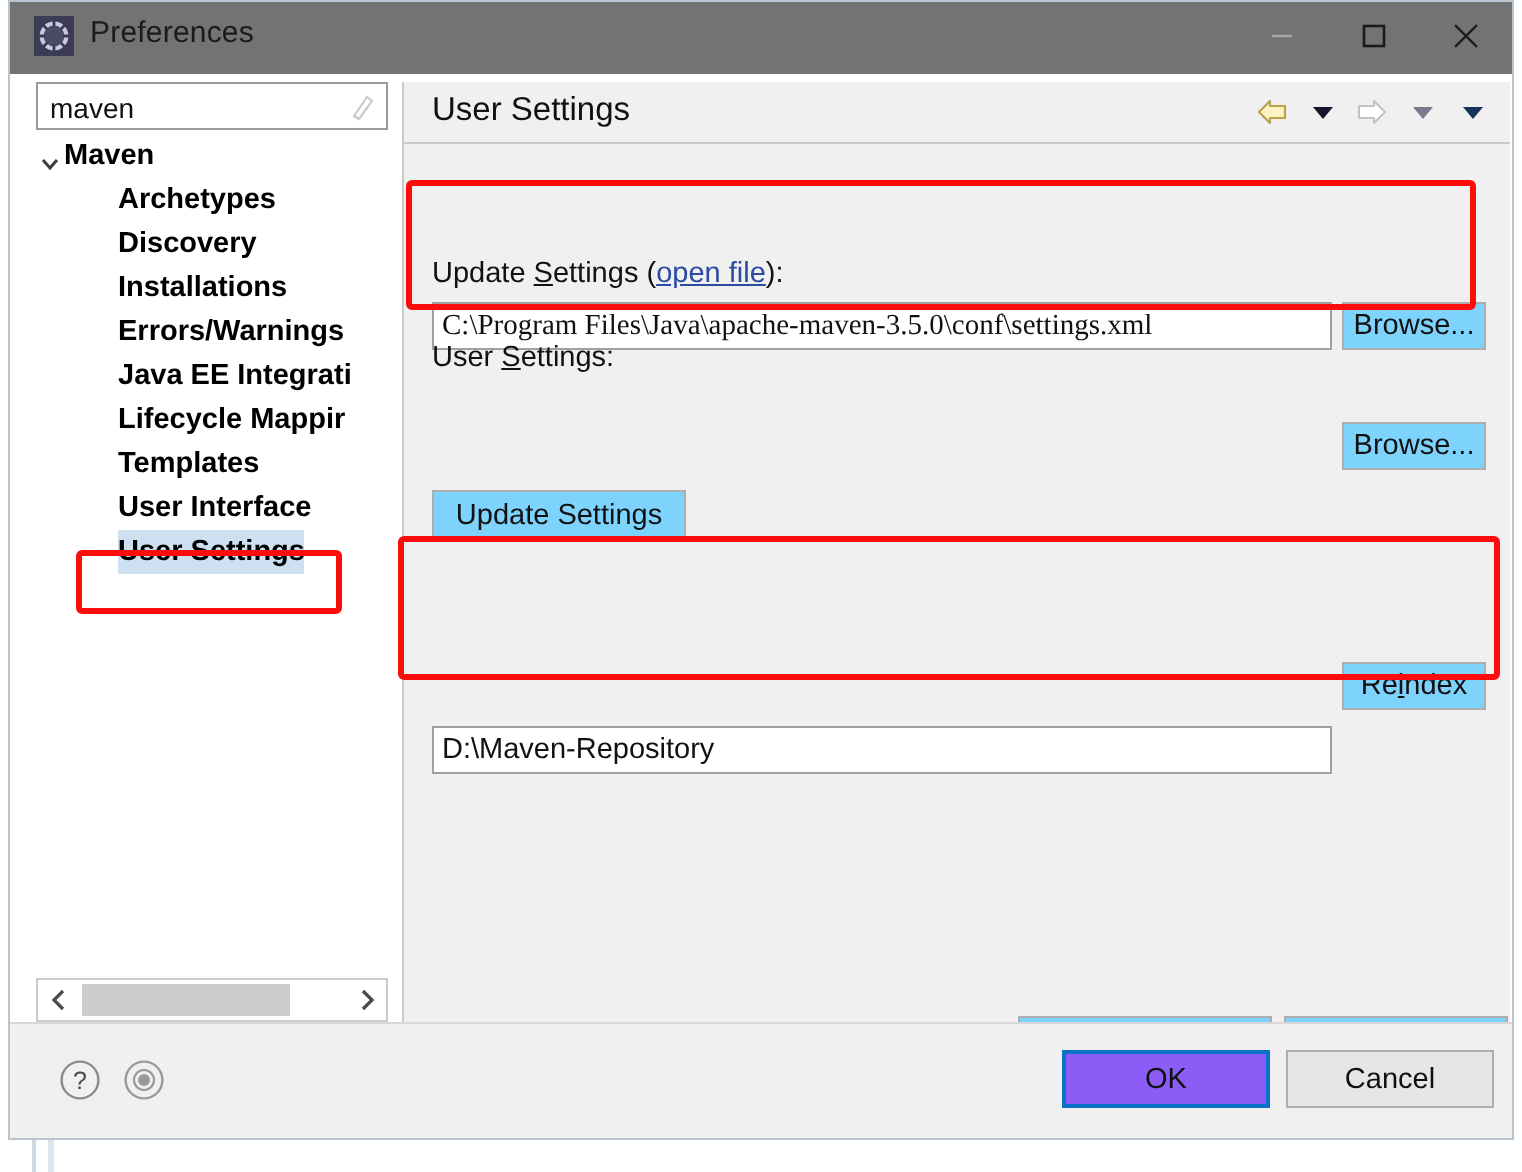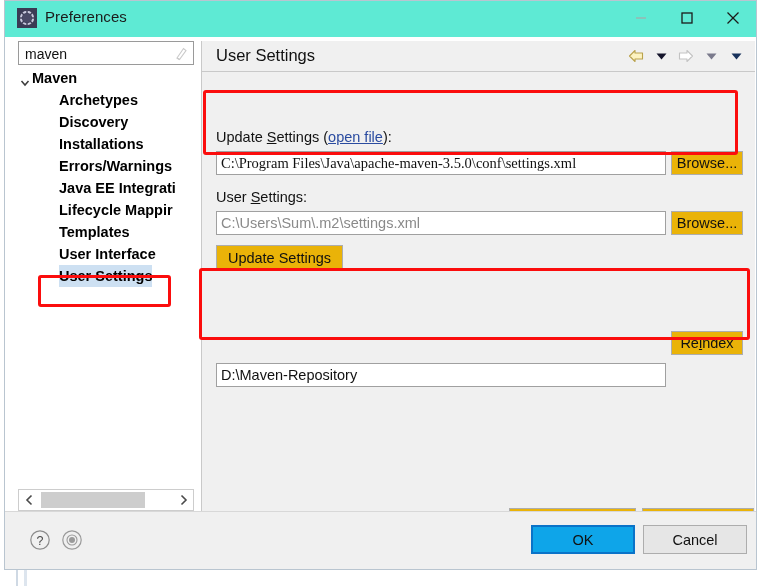--- a/index.html
+++ b/index.html
@@ -28,21 +28,21 @@
     background: #cfd9e4;
   }
   #backdrop-line2 {
     position:absolute; left: 24px; top: 570px; width: 3px; height: 16px;
     background: #dde5ee;
   }
 
   
   #titlebar {
     position: absolute; left:0; top:0; right:0; height: 36px;
-    background: #5eead4;
+    background: #737373;
   }
   #title-icon {
     position: absolute; left: 12px; top: 7px;
     width: 20px; height: 20px;
   }
   #title-text {
     position: absolute; left: 40px; top: 7px;
     font-size: 15px; color: #1b1b1b; letter-spacing: .1px;
   }
   .wbtn {
@@ -150,21 +150,21 @@
     border: 1px solid #a0a0a0; background: #ffffff;
     font-family: "Liberation Sans", sans-serif;
     font-size: 14.5px; color: #111;
     padding: 0 4px; line-height: 22px;
     white-space: nowrap; overflow: hidden;
   }
   .txtbox.muted { color: #8a8a8a; }
 
   .btn {
     position:absolute; box-sizing: border-box;
-    border: 1px solid #adadad; background: #eab308;
+    border: 1px solid #adadad; background: #7dd3fc;
     font-family: "Liberation Sans", sans-serif;
     font-size: 14.5px; color: #111;
     display:flex; align-items:center; justify-content:center;
     cursor: default; white-space: nowrap;
   }
   .btn u { text-decoration: underline; }
 
   
   .redbox {
     position: absolute;
@@ -179,21 +179,21 @@
   #bottombar {
     position:absolute; left: 0; bottom: 0; right: 0; height: 57px;
     background: #f0f0f0;
     border-top: 1px solid #d8d8d8;
   }
   #help-icon { position:absolute; left: 24px; top: 17px; width: 22px; height: 22px; }
   #info-icon { position:absolute; left: 56px; top: 17px; width: 22px; height: 22px; }
 
   #btn-ok {
     position:absolute; right: 121px; top: 13px; width: 104px; height: 29px;
-    border: 2px solid #0a73c8; background: #0ea5e9;
+    border: 2px solid #0a73c8; background: #8b5cf6;
     box-sizing:border-box;
     display:flex; align-items:center; justify-content:center;
     font-size: 14.5px; color:#111;
   }
   #btn-cancel {
     position:absolute; right: 9px; top: 13px; width: 104px; height: 29px;
     border: 1px solid #adadad; background:#e6e6e6;
     box-sizing:border-box;
     display:flex; align-items:center; justify-content:center;
     font-size: 14.5px; color:#111;
@@ -348,25 +348,24 @@
     <div id="rp-body">
 
       <div class="fld-label" style="left:14px; top:57px;">
         <span>Update </span><u>S</u><span>ettings (</span><span class="link">open file</span><span>):</span>
       </div>
 
       <div class="txtbox" style="left:14px; top:79px; width:450px;font-family:Liberation Serif, serif;">C:\Program Files\Java\apache-maven-3.5.0\conf\settings.xml</div>
 
       <div class="btn" style="left:469px; top:79px; width:72px; height:24px;">Browse...</div>
 
-      <div class="fld-label" style="left:14px; top:117px;">
+      <div class="fld-label" style="left:14px; top:99px;">
         <span>User </span><u>S</u><span>ettings:</span>
       </div>
 
-      <div class="txtbox muted" style="left:14px; top:139px; width:450px;">C:\Users\Sum\.m2\settings.xml</div>
 
       <div class="btn" style="left:469px; top:139px; width:72px; height:24px;">Browse...</div>
 
       <div class="btn" style="left:14px; top:173px; width:127px; height:26px;">Update Settings</div>
 
 
       <div class="txtbox" style="left:14px; top:259px; width:450px;margin-top:32px;">D:\Maven-Repository</div>
 
       <div class="btn" style="left:469px; top:259px; width:72px; height:24px;">
         <span>Re</span>

